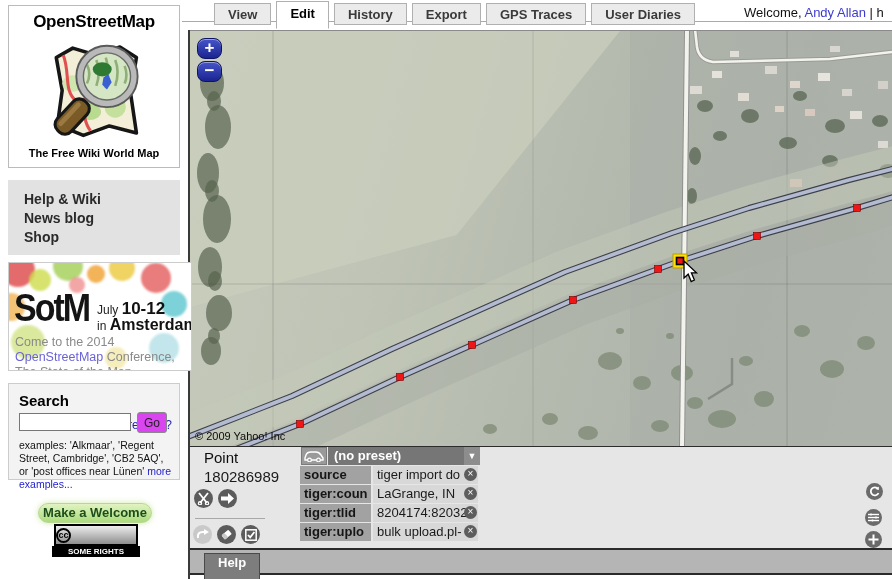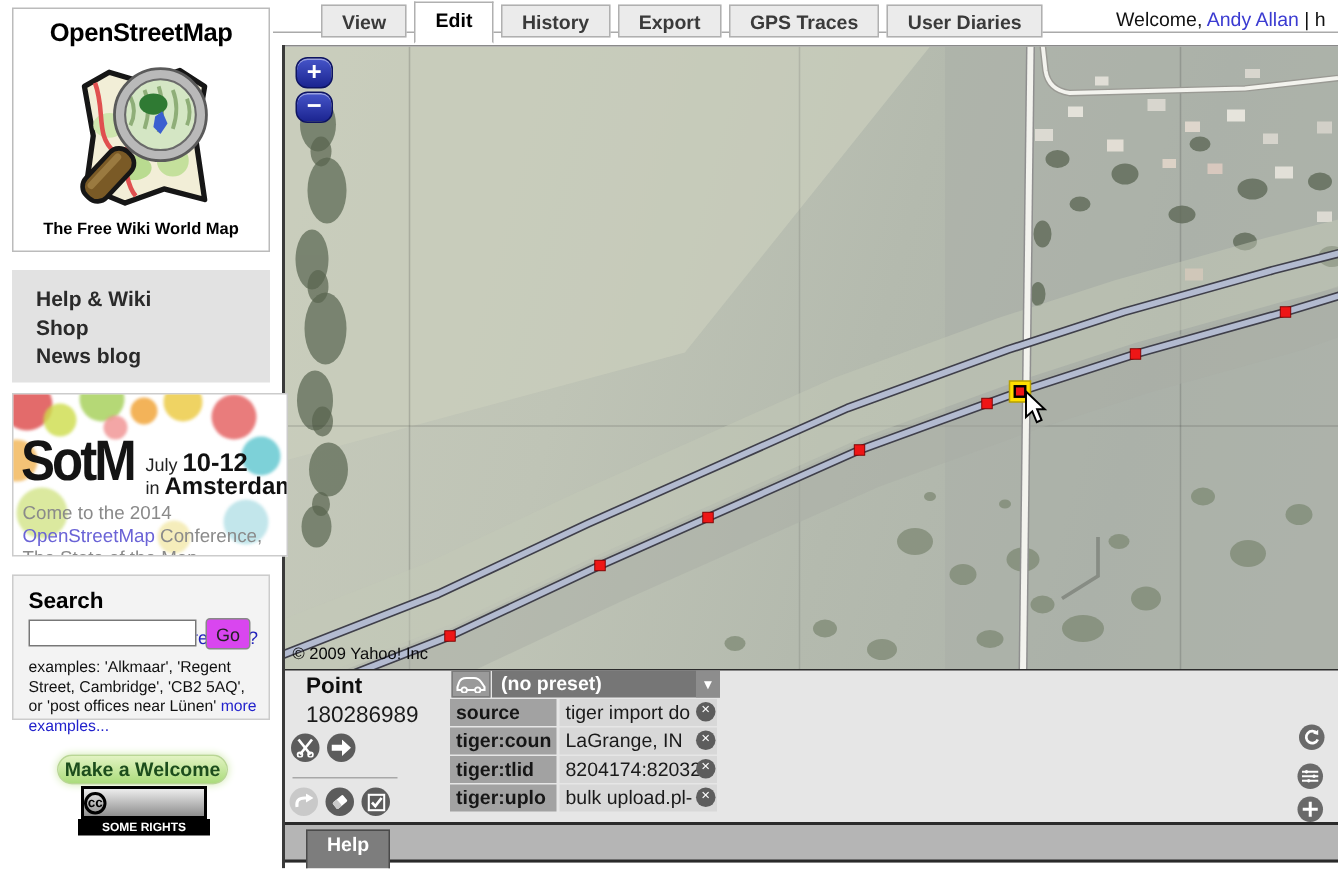--- a/index.html
+++ b/index.html
@@ -59,21 +59,21 @@
   .field-e { position:absolute; left:440px; top:0; width:262px; height:416px; background:#a9afa7; opacity:.55; }
   .map-svg { position:absolute; left:0; top:0; }
   .zoom-btn { position:absolute; width:25px; height:21px; border-radius:8px; background:linear-gradient(#4655c9,#1b2490);
               border:1px solid #0e1462; color:#fff; font-size:17px; font-weight:bold; text-align:center; line-height:18px;
               box-shadow:inset 0 1px 0 rgba(255,255,255,.45); cursor:pointer; }
   .zoom-in { left:7px; top:7px; } .zoom-out { left:7px; top:30px; }
   .attribution { position:absolute; left:5px; bottom:4px; font-size:11px; color:#0a0a0a; }
 
   
   .panel { position:absolute; left:0; top:416px; width:702px; height:102px; background:#e6e6e6; border-top:1px solid #2c2c2c; }
-  .sel-type { position:absolute; left:14px; top:2px; font-size:15px; font-weight:bold; color:#0e0e0e; }
+  .sel-type { position:absolute; left:14px; top:2px; font-size:15px; font-weight:normal; color:#0e0e0e; }
   .sel-id { position:absolute; left:14px; top:21px; font-size:15px; color:#1a1a1a; }
   .circ { position:absolute; width:19px; height:19px; border-radius:50%; background:#5c5c5c; cursor:pointer;
           display:flex; align-items:center; justify-content:center; color:#fff; }
   .circ.disabled { background:#c9c9c9; cursor:default; }
   .icon-divider { position:absolute; left:5px; top:71px; width:70px; height:1px; background:#a8a8a8; }
   .preset-car { position:absolute; left:111px; top:0; width:26px; height:18px; background:#9a9a9a; border:1px solid #7b7b7b;
                 display:flex; align-items:center; justify-content:center; cursor:pointer; }
   .preset-bar { position:absolute; left:138px; top:0; width:152px; height:18px; background:#767676; color:#fff;
                 font-size:13px; font-weight:bold; line-height:18px; padding-left:6px; cursor:pointer; }
   .preset-arrow { position:absolute; right:0; top:0; width:16px; height:18px; background:#8d8d8d; color:#fff;
@@ -130,22 +130,22 @@
             <rect x="31" y="56" width="16" height="34" rx="7" fill="#7a5a26" stroke="#161616" stroke-width="2.6"></rect>
             <rect x="34" y="60" width="4" height="26" rx="2" fill="#9a7a40"></rect>
           </g>
         </svg>
       </div>
       <div class="logo-tag">The Free Wiki World Map</div>
     </div>
 
     <div class="menu-box">
       <a href="#">Help &amp; Wiki</a>
+      <a href="#">News blog</a>
       <a href="#">Shop</a>
-      <a href="#">News blog</a>
     </div>
 
     <div class="sotm-box">
       <div class="bub" style="left:-8px;top:-10px;width:34px;height:34px;background:rgba(220,70,70,.8)"></div>
       <div class="bub" style="left:20px;top:6px;width:22px;height:22px;background:rgba(205,220,74,.8)"></div>
       <div class="bub" style="left:44px;top:-12px;width:30px;height:30px;background:rgba(150,200,60,.7)"></div>
       <div class="bub" style="left:78px;top:2px;width:18px;height:18px;background:rgba(240,160,48,.8)"></div>
       <div class="bub" style="left:100px;top:-8px;width:26px;height:26px;background:rgba(235,200,60,.8)"></div>
       <div class="bub" style="left:132px;top:0px;width:30px;height:30px;background:rgba(225,80,80,.75)"></div>
       <div class="bub" style="left:152px;top:28px;width:26px;height:26px;background:rgba(70,190,200,.7)"></div>

